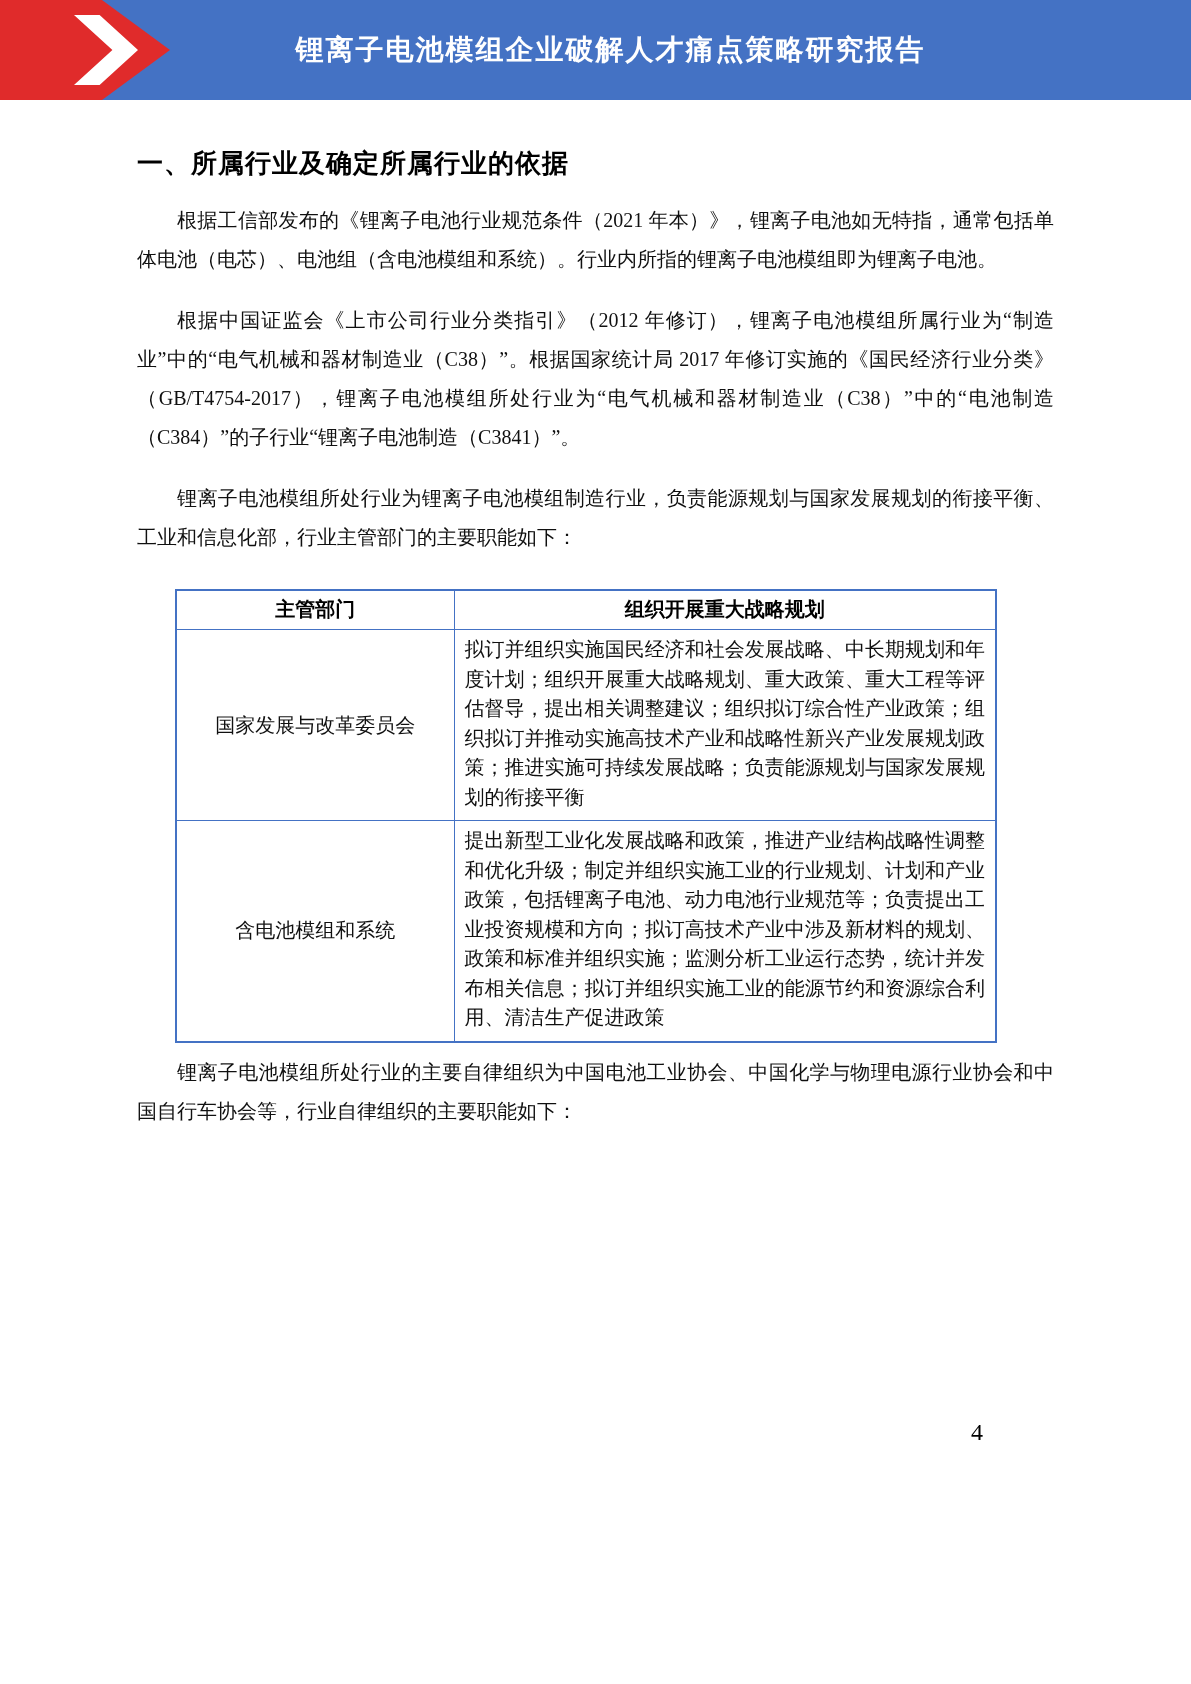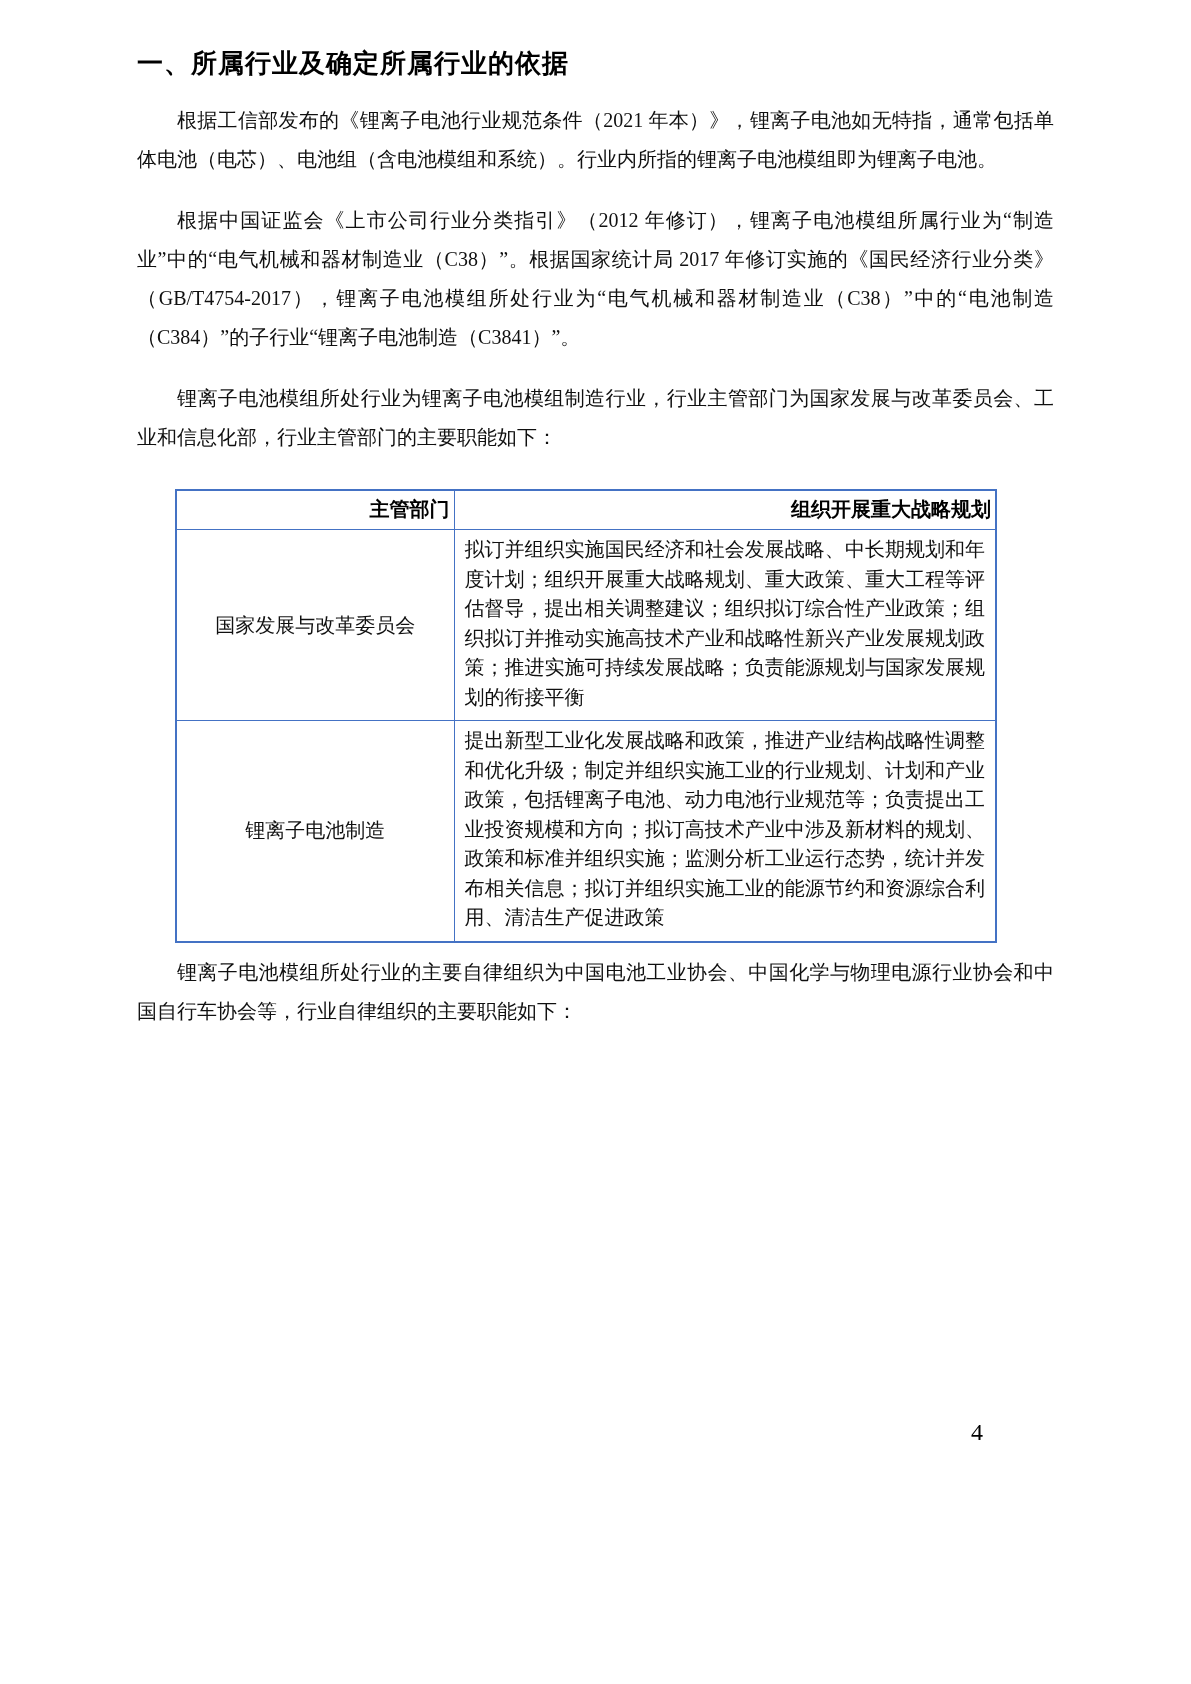--- a/index.html
+++ b/index.html
@@ -48,21 +48,21 @@
 
   
   .table-wrap { margin:32px 0 10px 38px; }
   table.dept {
     border-collapse:collapse; width:822px;
     border:2px solid #4472C4;
   }
   table.dept th, table.dept td { border:1px solid #4472C4; }
   table.dept th {
     font-size:20px; font-weight:bold; color:#000;
-    padding:5px 4px 6px 4px; text-align:right;
+    padding:5px 4px 6px 4px; text-align:center;
     font-family:"Liberation Serif","DejaVu Serif",serif;
     margin-left:11px;
   }
   td.dept-cell {
     width:278px; text-align:center; vertical-align:middle;
     font-size:20px; color:#101010; padding:4px;
   }
   td.duty-cell {
     font-size:20px; line-height:29.5px; color:#101010;
     padding:5px 10px 8px 10px; text-align:justify; vertical-align:top;
@@ -93,44 +93,49 @@
     position:absolute; left:370px; top:50%; transform:translateY(-50%);
     color:#ffffff; font-size:25px; font-weight:bold; letter-spacing:2px;
     font-family:"Liberation Sans","DejaVu Sans",sans-serif;
   }
 </style>
 </head>
 <body>
 
 <div class="page">
 
+  <header class="topbar">
+    <div class="ribbon-red"></div>
+    <div class="ribbon-chevron"></div>
+    <div class="report-title">锂离子电池模组企业破解人才痛点策略研究报告</div>
+  </header>
 
   <main class="content">
 
     <h2 class="sec first">一、所属行业及确定所属行业的依据</h2>
     <p class="body">根据工信部发布的《锂离子电池行业规范条件（2021 年本）》，锂离子电池如无特指，通常包括单体电池（电芯）、电池组（含电池模组和系统）。行业内所指的锂离子电池模组即为锂离子电池。</p>
     <p class="body">根据中国证监会《上市公司行业分类指引》（2012 年修订），锂离子电池模组所属行业为“制造业”中的“电气机械和器材制造业（C38）”。根据国家统计局 2017 年修订实施的《国民经济行业分类》（GB/T4754-2017），锂离子电池模组所处行业为“电气机械和器材制造业（C38）”中的“电池制造（C384）”的子行业“锂离子电池制造（C3841）”。</p>
 
-    <p class="body">锂离子电池模组所处行业为锂离子电池模组制造行业，行业主管部门为国家发展与改革委员会、工业和信息化部，行业主管部门的主要职能如下：</p>
+    <p class="body">锂离子电池模组所处行业为锂离子电池模组制造行业，负责能源规划与国家发展规划的衔接平衡、工业和信息化部，行业主管部门的主要职能如下：</p>
 
     <div class="table-wrap">
       <table class="dept">
         <thead>
           <tr>
             <th>主管部门</th>
             <th>组织开展重大战略规划</th>
           </tr>
         </thead>
         <tbody>
           <tr>
             <td class="dept-cell">国家发展与改革委员会</td>
             <td class="duty-cell">拟订并组织实施国民经济和社会发展战略、中长期规划和年度计划；组织开展重大战略规划、重大政策、重大工程等评估督导，提出相关调整建议；组织拟订综合性产业政策；组织拟订并推动实施高技术产业和战略性新兴产业发展规划政策；推进实施可持续发展战略；负责能源规划与国家发展规划的衔接平衡</td>
           </tr>
           <tr>
-            <td class="dept-cell">锂离子电池制造</td>
+            <td class="dept-cell">含电池模组和系统</td>
             <td class="duty-cell">提出新型工业化发展战略和政策，推进产业结构战略性调整和优化升级；制定并组织实施工业的行业规划、计划和产业政策，包括锂离子电池、动力电池行业规范等；负责提出工业投资规模和方向；拟订高技术产业中涉及新材料的规划、政策和标准并组织实施；监测分析工业运行态势，统计并发布相关信息；拟订并组织实施工业的能源节约和资源综合利用、清洁生产促进政策</td>
           </tr>
         </tbody>
       </table>
     </div>
 
     <p class="body">锂离子电池模组所处行业的主要自律组织为中国电池工业协会、中国化学与物理电源行业协会和中国自行车协会等，行业自律组织的主要职能如下：</p>
 
   </main>
 

